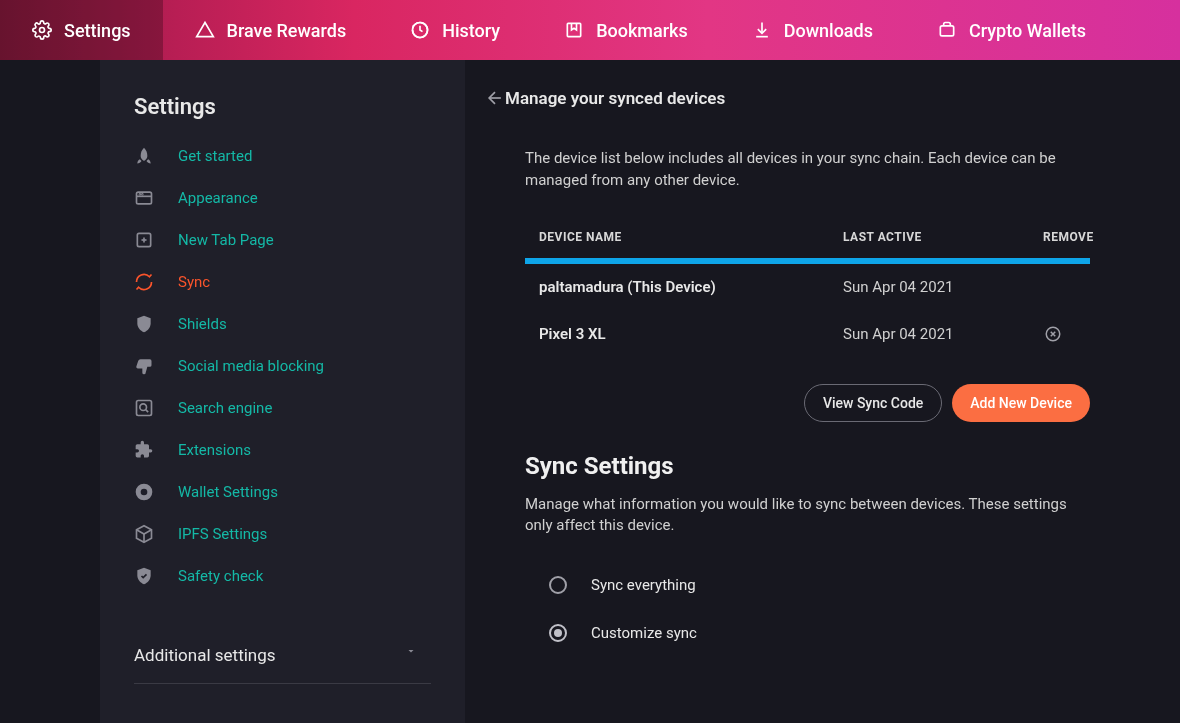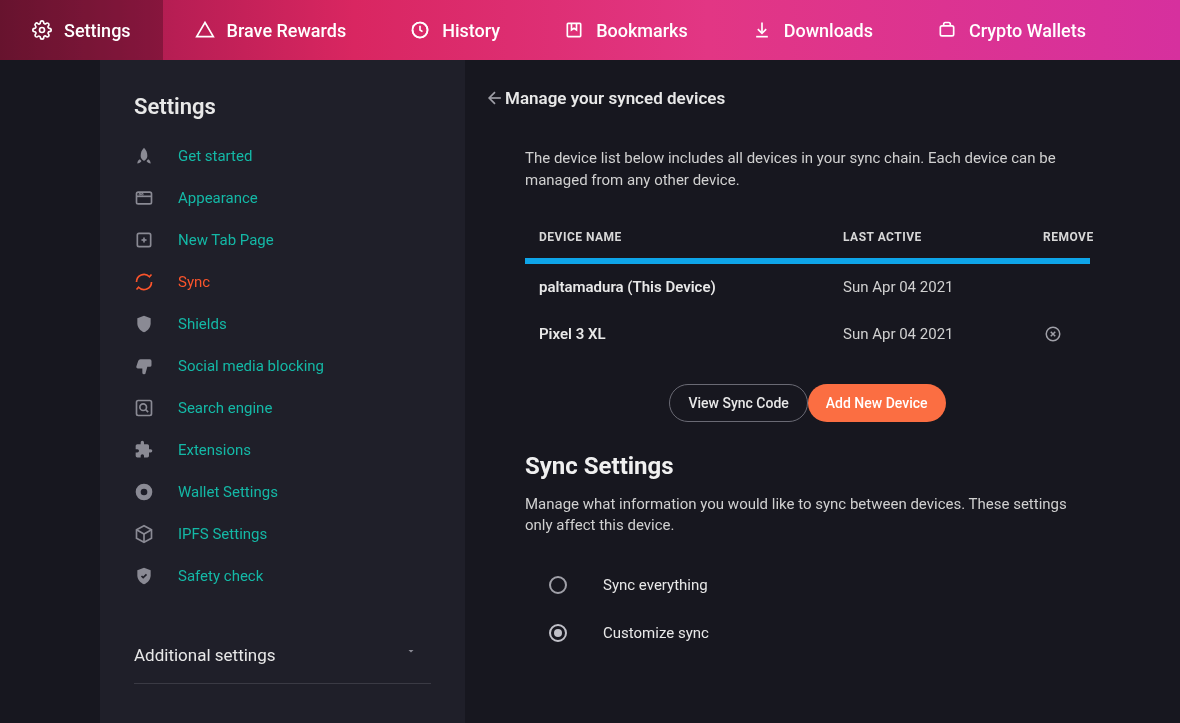--- a/index.html
+++ b/index.html
@@ -27,26 +27,26 @@
 .desc{font-size:15px;color:#d0d0d0;line-height:1.45;margin-bottom:24px}
 .table{width:100%}
 .thead{display:flex;padding:14px 0;font-size:12px;font-weight:700;color:#d8d8d8;letter-spacing:0.5px;border-bottom:6px solid #0ea5e9}
 .col-name{flex:0 0 318px;padding-left:14px}
 .col-active{flex:0 0 200px}
 .col-remove{flex:1}
 .trow{display:flex;align-items:center;padding:14px 0;font-size:15px}
 .trow .col-name{font-weight:600}
 .trow .col-active{color:#d0d0d0}
 .remove-btn{width:20px;height:20px;cursor:pointer;display:flex;align-items:center;justify-content:center}
-.actions{display:flex;justify-content:center;gap:0;margin:26px 0 30px 0}
+.actions{display:flex;justify-content:flex-end;gap:10px;margin:26px 0 30px 0}
 .btn{padding:10px 18px;border-radius:22px;font-size:14px;font-weight:500;cursor:pointer;border:none}
 .btn-outline{background:transparent;border:1px solid #6a6a74;color:#e8e8e8}
 .btn-primary{background:#fb6e42;color:#fff}
 .radio-group{padding-left:24px}
-.radio-item{display:flex;align-items:flex-end;gap:36px;padding:15px 0;font-size:15px;cursor:pointer}
+.radio-item{display:flex;align-items:flex-end;gap:24px;padding:15px 0;font-size:15px;cursor:pointer}
 .radio-circle{width:18px;height:18px;border-radius:50%;border:2px solid #a0a0a8;display:flex;align-items:center;justify-content:center}
 .radio-item.selected .radio-circle{border-color:#c0c0c8}
 .radio-item.selected .radio-circle::after{content:"";width:8px;height:8px;border-radius:50%;background:#c0c0c8}
 .icon-gray{stroke:#8a8a94;fill:none}
 .icon-fill{fill:#8a8a94;stroke:none}
 </style>
 </head>
 <body>
 
 <div class="topbar">

